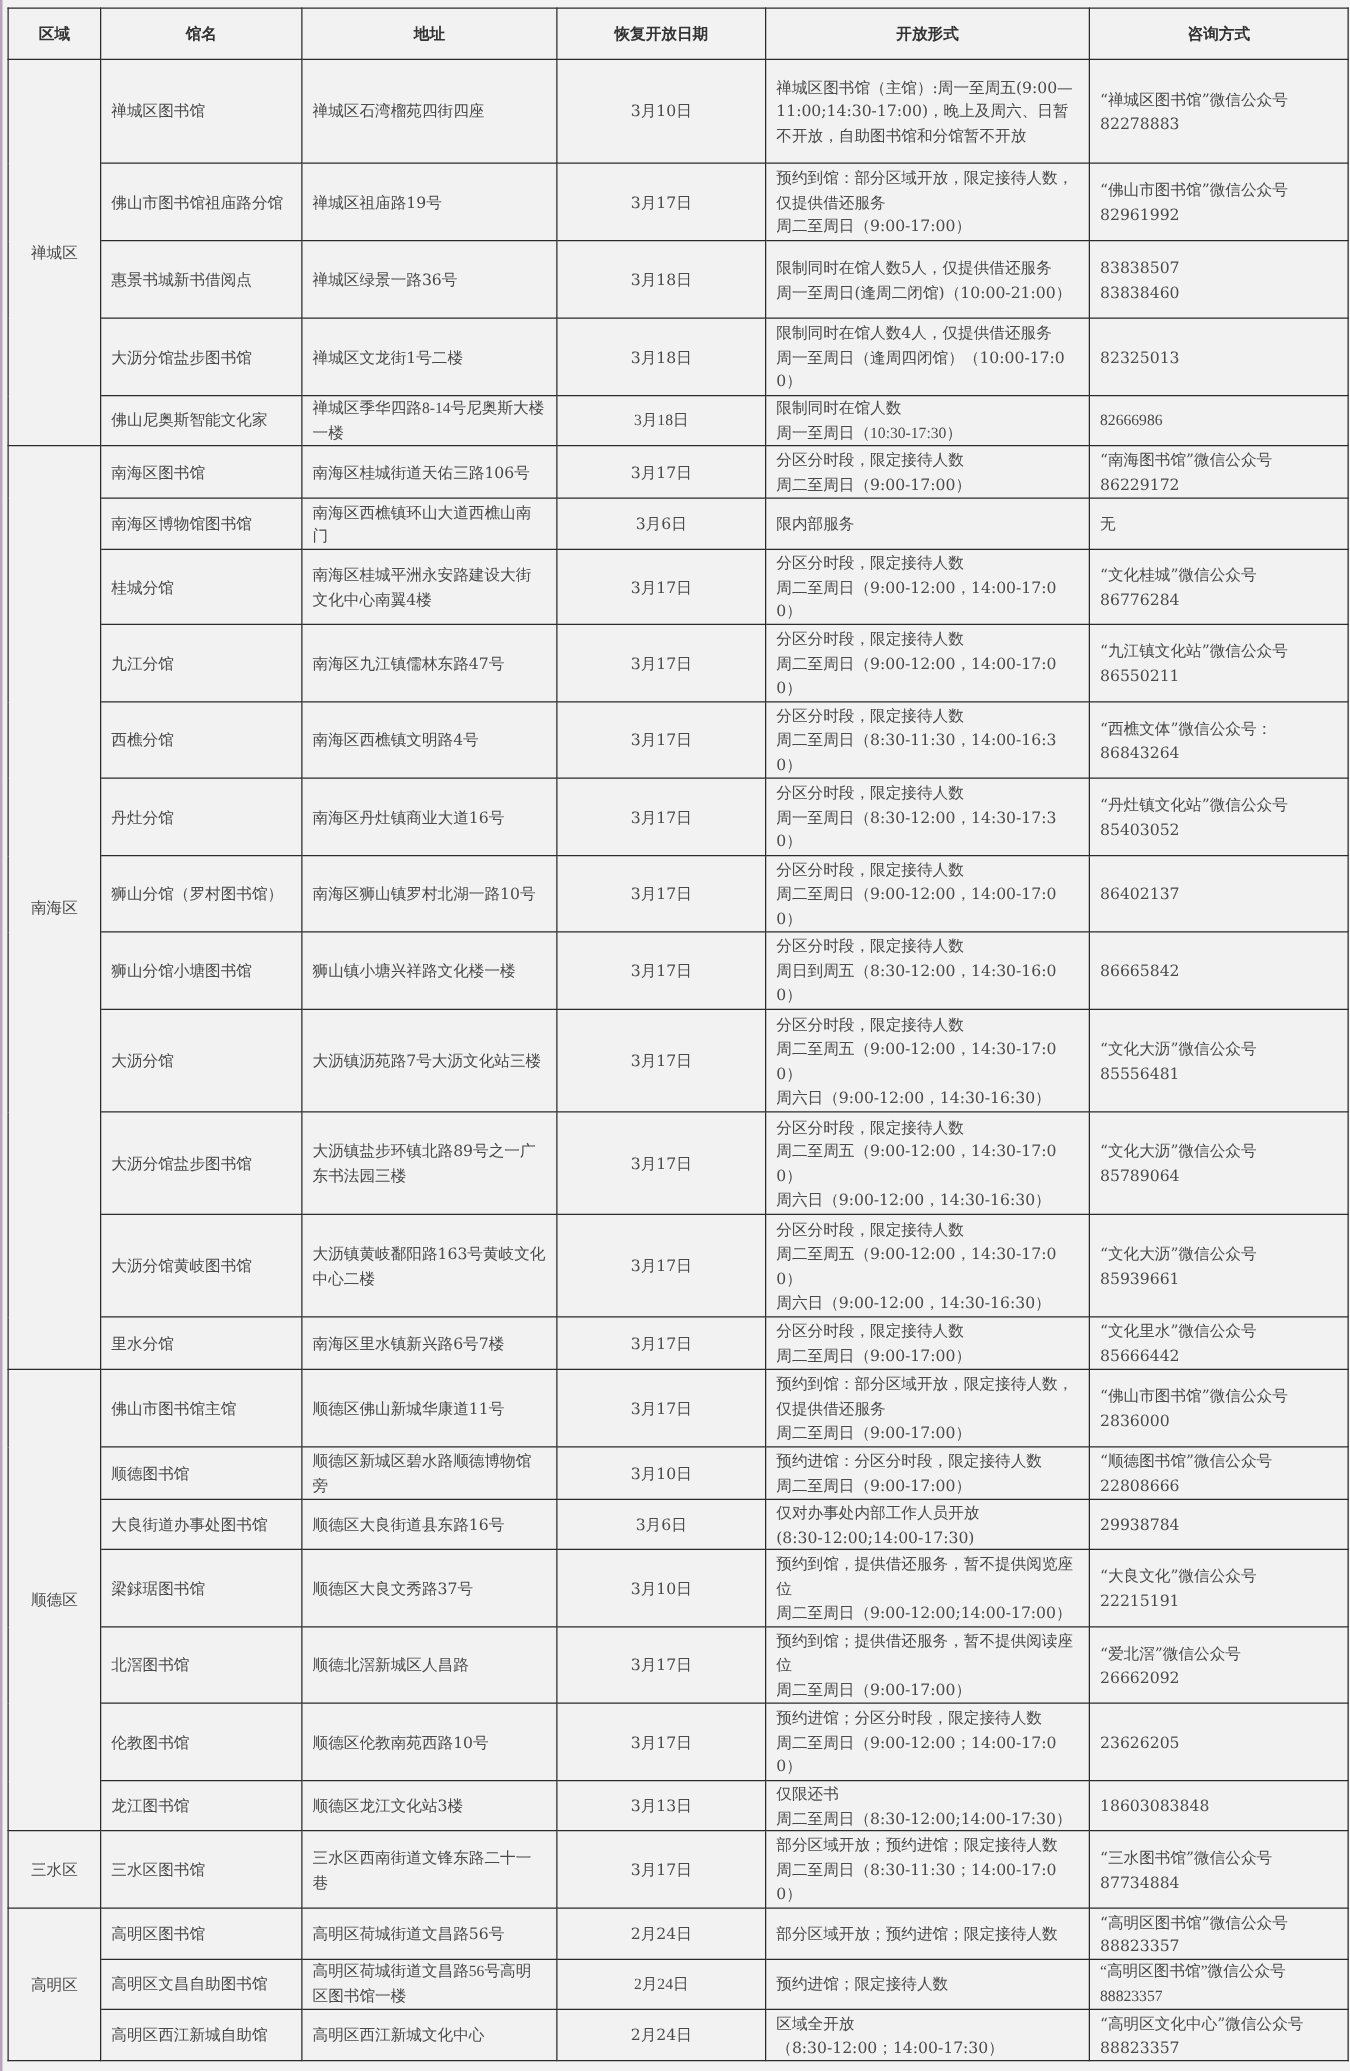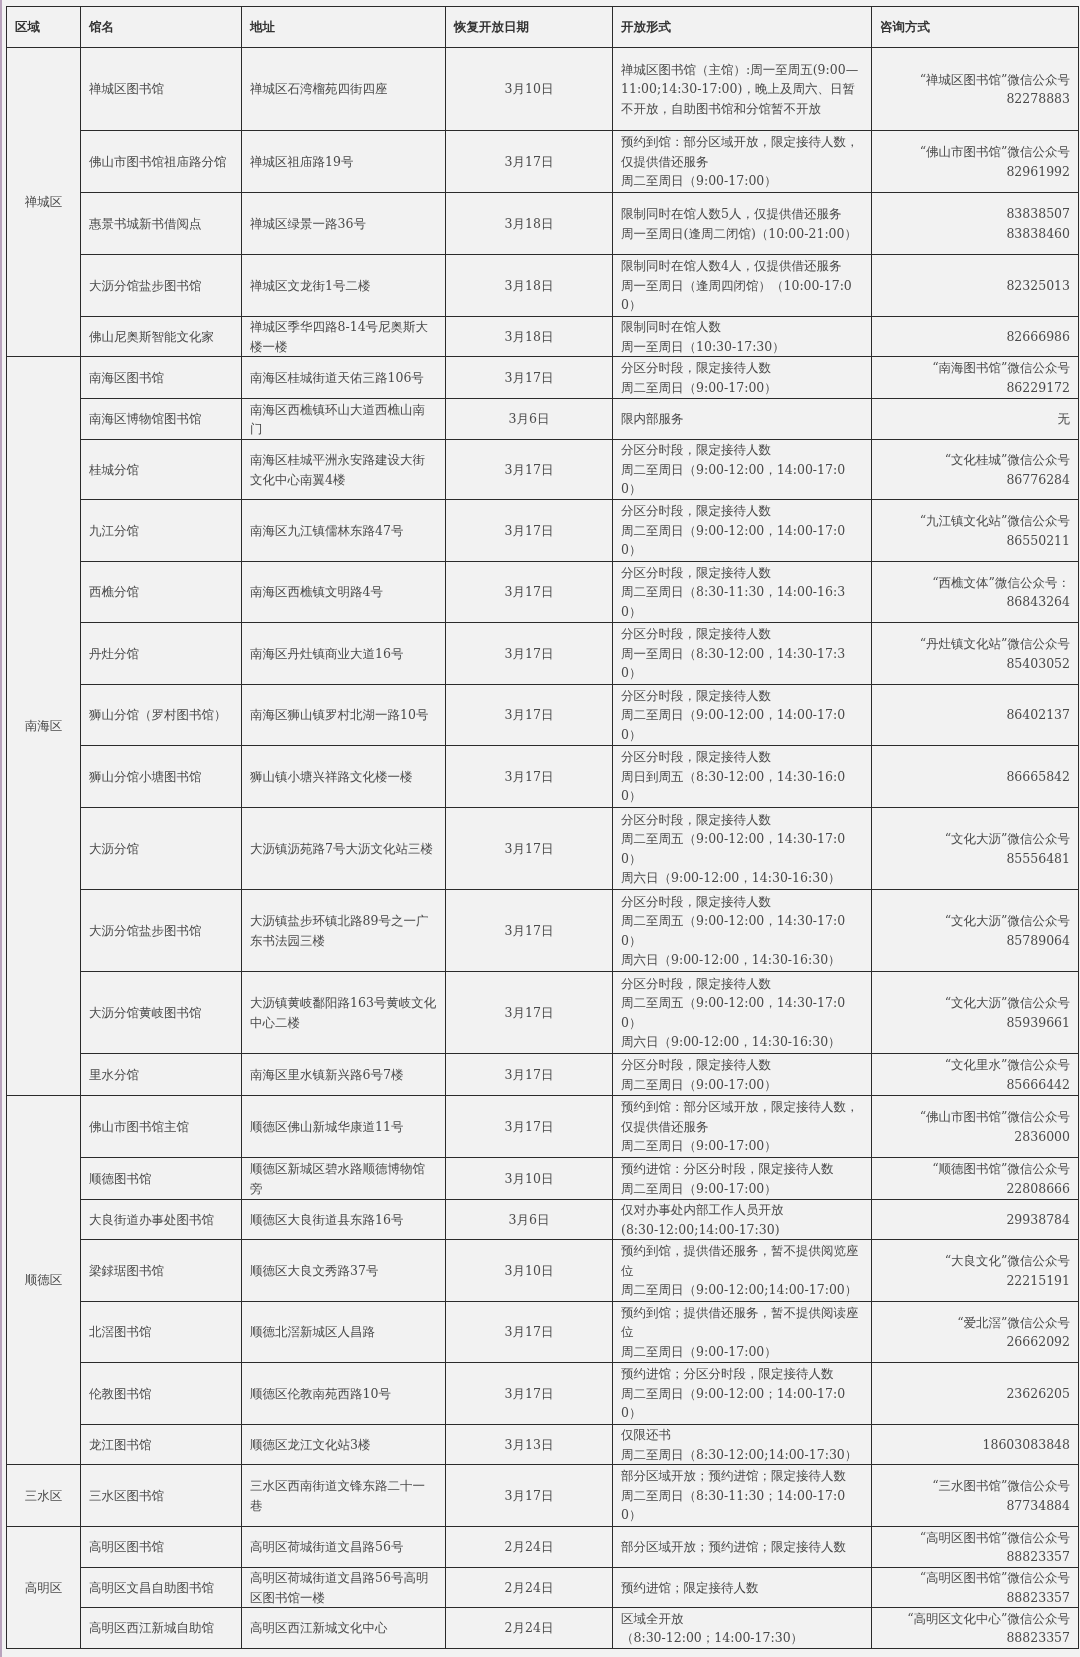--- a/index.html
+++ b/index.html
@@ -27,25 +27,25 @@
     line-height: 19.5px;
     padding: 0 8px;
     vertical-align: middle;
     overflow: hidden;
     word-break: break-all;
   }
   table.lib th {
     height: 40px;
     font-weight: bold;
     color: #333;
-    text-align: left;
+    text-align: center;
   }
   th.c-district, td.c-district { text-align: center; }
   th.c-date, td.c-date { text-align: center; margin-top: 41px; }
-  th.c-contact, td.c-contact { text-align: right; }
+  th.c-contact, td.c-contact { text-align: left; }
   td.c-open { white-space: pre-line; padding-left: 7px; padding-right: 4px; }
   td.c-contact { white-space: pre-line; }
 </style>
 </head>
 <body>
 
 <div class="edge-line"></div>
 
 <table class="lib">
   <colgroup>
@@ -95,21 +95,21 @@
 83838460</td>
       </tr>
       <tr style="height: 62px;">
         <td>大沥分馆盐步图书馆</td>
         <td>禅城区文龙街1号二楼</td>
         <td class="c-date">3月18日</td>
         <td class="c-open">限制同时在馆人数4人，仅提供借还服务
 周一至周日（逢周四闭馆）（10:00-17:00）</td>
         <td class="c-contact">82325013</td>
       </tr>
-      <tr style="height: 26px;">
+      <tr style="height: 26px; font-family: Liberation Serif, serif;">
         <td>佛山尼奥斯智能文化家</td>
         <td>禅城区季华四路8-14号尼奥斯大楼一楼</td>
         <td class="c-date">3月18日</td>
         <td class="c-open">限制同时在馆人数
 周一至周日（10:30-17:30）</td>
         <td class="c-contact">82666986</td>
       </tr>
       <tr style="height: 42px;">
         <td class="c-district" rowspan="12">南海区</td>
         <td>南海区图书馆</td>
@@ -291,21 +291,21 @@
       </tr>
       <tr style="height: 41px;">
         <td class="c-district" rowspan="3">高明区</td>
         <td>高明区图书馆</td>
         <td>高明区荷城街道文昌路56号</td>
         <td class="c-date">2月24日</td>
         <td class="c-open">部分区域开放；预约进馆；限定接待人数</td>
         <td class="c-contact">“高明区图书馆”微信公众号
 88823357</td>
       </tr>
-      <tr style="height: 30px;">
+      <tr style="height: 30px; font-family: Liberation Serif, serif;">
         <td>高明区文昌自助图书馆</td>
         <td>高明区荷城街道文昌路56号高明区图书馆一楼</td>
         <td class="c-date">2月24日</td>
         <td class="c-open">预约进馆；限定接待人数</td>
         <td class="c-contact">“高明区图书馆”微信公众号
 88823357</td>
       </tr>
       <tr style="height: 41px;">
         <td>高明区西江新城自助馆</td>
         <td>高明区西江新城文化中心</td>

